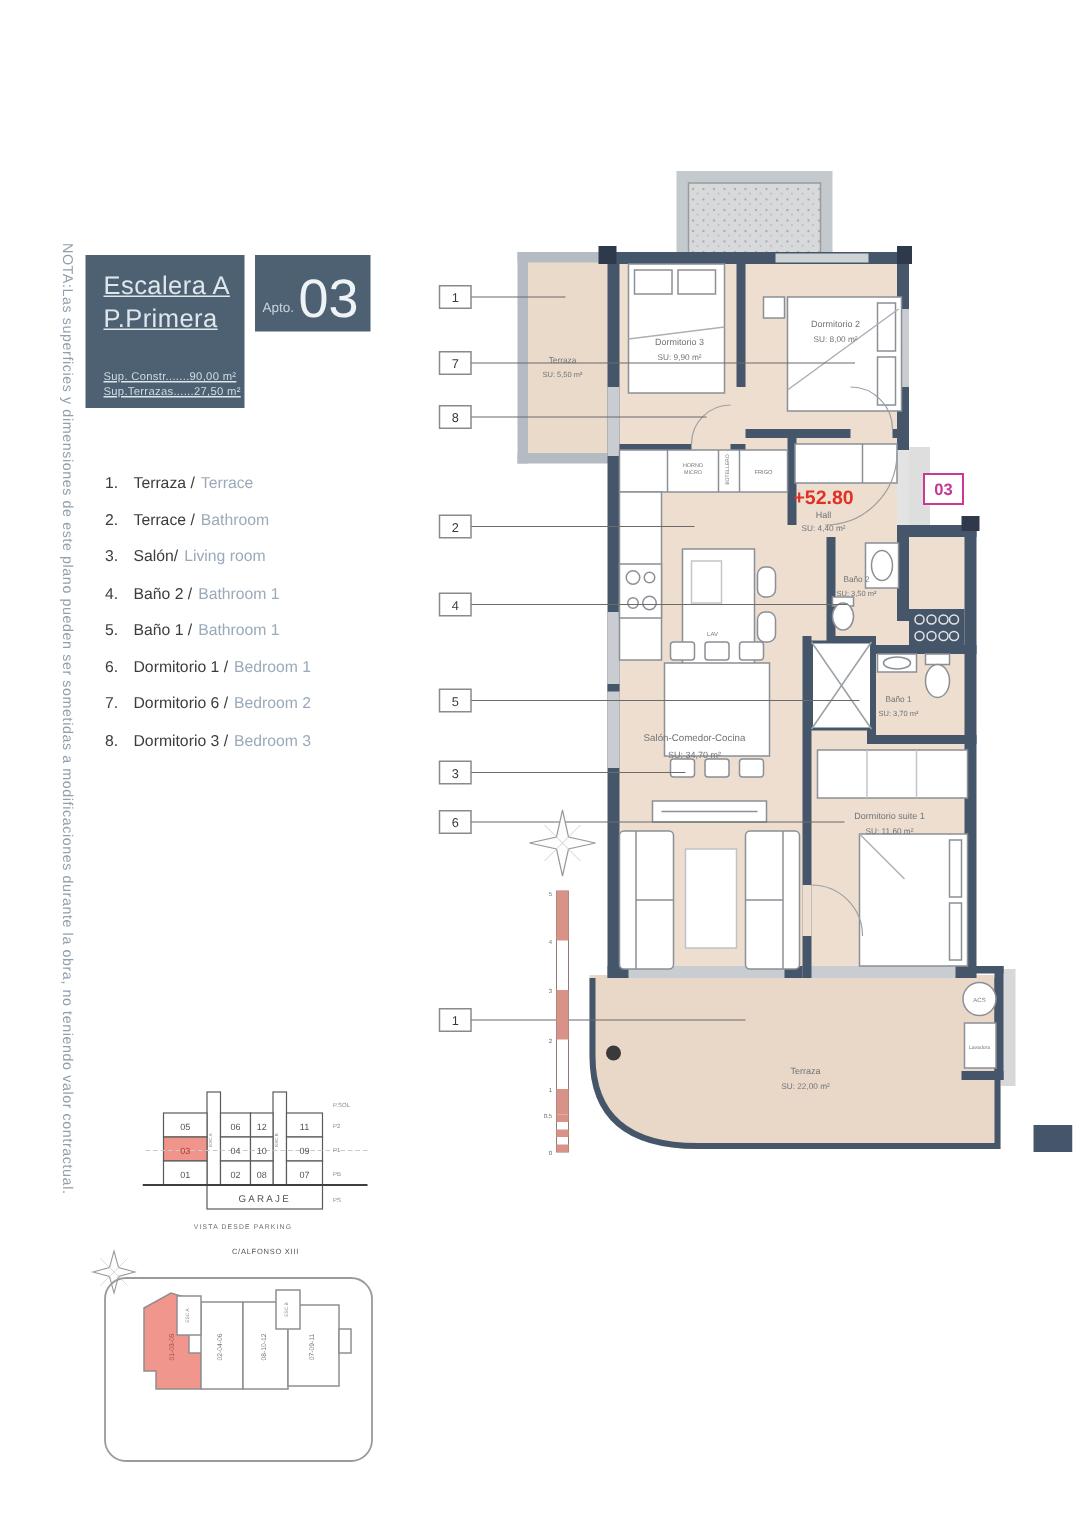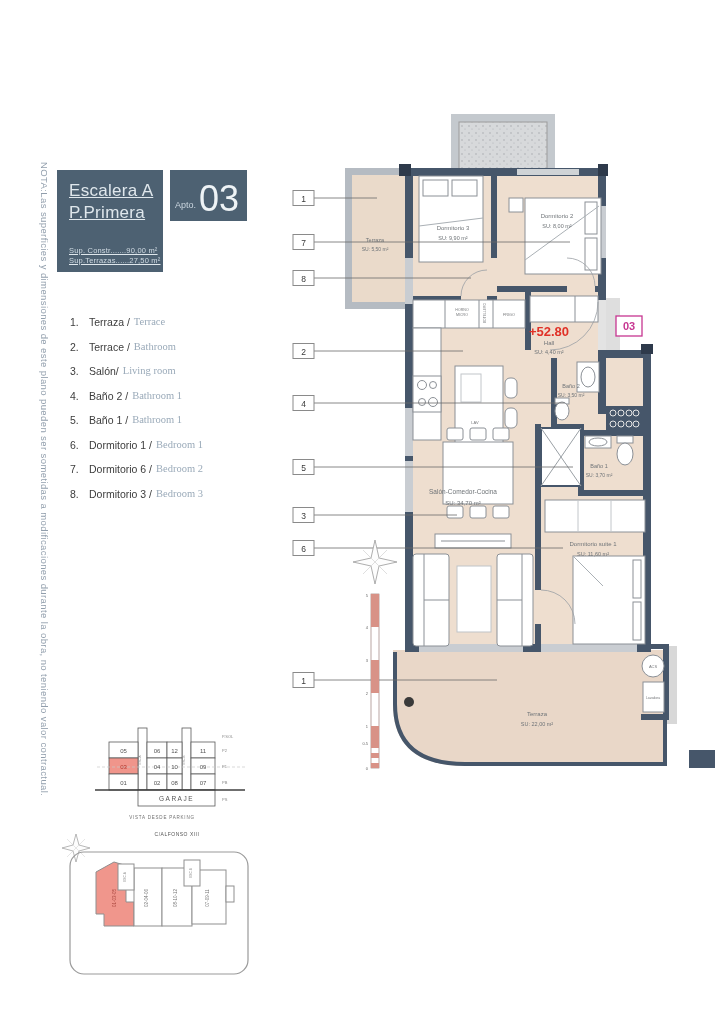--- a/index.html
+++ b/index.html
@@ -15,21 +15,21 @@
   .hbox-main .sups{margin-top:22px;font-size:7.5px;line-height:10px;letter-spacing:.2px;color:#cfdae2;}
   .hbox-apto{left:170px;top:170px;width:77px;height:51px;display:flex;align-items:flex-end;
     padding:0 5px 5px 5px;box-sizing:border-box;}
   .hbox-apto .apto{font-size:9px;margin-bottom:6px;color:#c9d5de;}
   .hbox-apto .num{font-size:36px;line-height:34px;margin-left:3px;color:#eef3f6;}
   
   .legend{left:70px;top:316px;width:210px;font-size:10.5px;color:#3c3c3c;}
   .legend .li{display:flex;height:24.5px;align-items:flex-start;}
   .legend .n{width:19px;}
   .legend .es{margin-right:4px;text-align:right;}
-  .legend .en{color:#9aaab9;font-family:Liberation Serif, serif;}
+  .legend .en{color:#9aaab9;}
   svg text{font-family:"Liberation Sans",sans-serif;}
 </style>
 </head>
 <body>
 
 <div class="abs note-vert">NOTA:Las superficies y dimensiones de este plano pueden ser sometidas a modificaciones durante la obra, no teniendo valor contractual.</div>
 
 <div class="abs hbox hbox-main">
   <div class="big">Escalera A</div>
   <div class="big">P.Primera</div>

